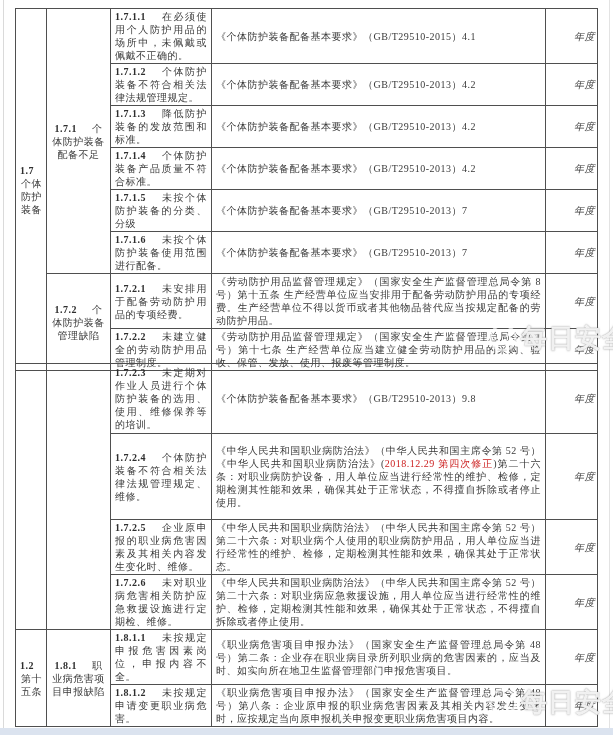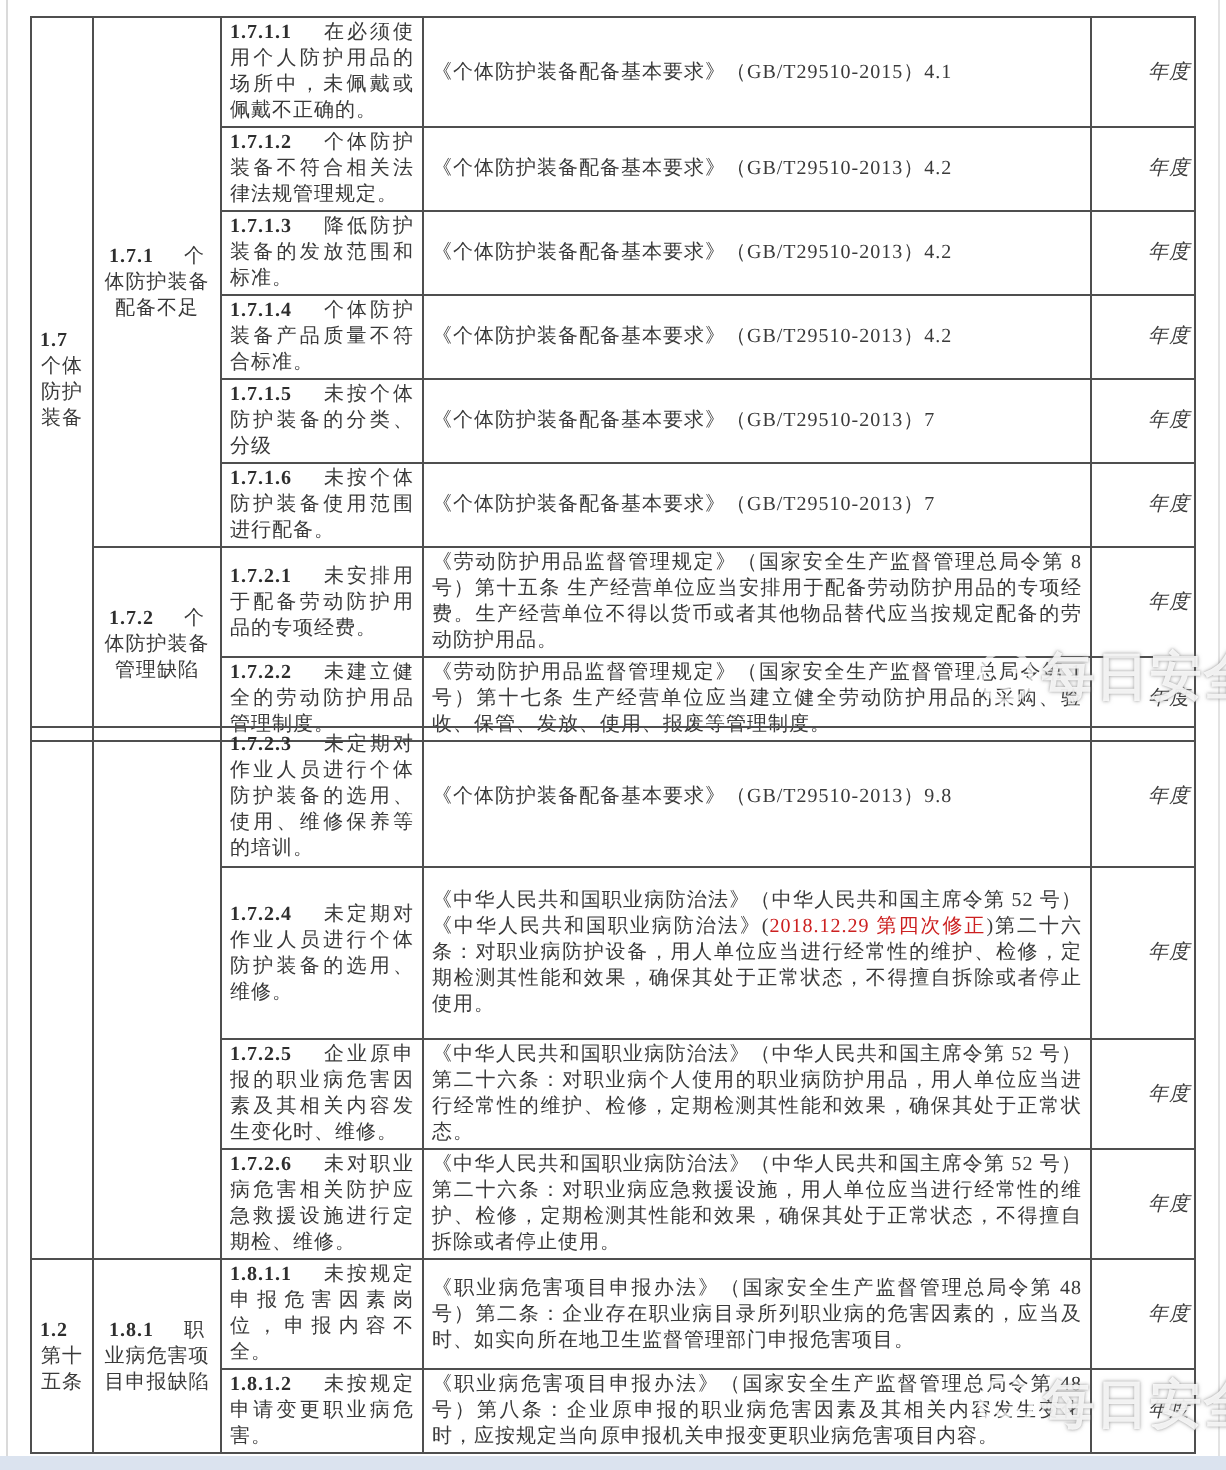--- a/index.html
+++ b/index.html
@@ -36,21 +36,21 @@
   td {
     border: 1px solid #4f4f4f;
     font-size: 10px;
     line-height: 13px;
     letter-spacing: 0.5px;
     color: #3a3a3a;
     vertical-align: middle;
     padding: 1px 4px;
     overflow: hidden;
   }
-  td.cat { text-align: center; padding: 1px 4px; }
+  td.cat { text-align: right; padding: 1px 4px; }
   td.grp { text-align: center; padding: 1px 4px; }
   td.item { text-align: justify; }
   td.basis { text-align: justify; }
   td.freq { text-align: right; padding: 1px 2px; font-style: italic; }
   b.code { margin-right: 15px; font-weight: bold; color: #2e2e2e; }
   .red { color: #cc2020; margin-top: 45px; }
   .wm {
     position: absolute;
     left: 488px;
     width: 125px;
@@ -143,21 +143,21 @@
     </colgroup>
     <tbody>
         <tr style="height:70px">
       <td class="cat" rowspan="4"></td>
       <td class="grp" rowspan="4"></td>
       <td class="item"><b class="code">1.7.2.3</b><span>未定期对作业人员进行个体防护装备的选用、使用、维修保养等的培训。</span></td>
       <td class="basis"><span>《个体防护装备配备基本要求》（GB/T29510-2013）9.8</span></td>
       <td class="freq">年度</td>
     </tr>
     <tr style="height:86px">
-      <td class="item"><b class="code">1.7.2.4</b><span>未定期对作业人员进行个体防护装备的选用、维修。</span></td>
+      <td class="item"><b class="code">1.7.2.4</b><span>个体防护装备不符合相关法律法规管理规定、维修。</span></td>
       <td class="basis"><span>《中华人民共和国职业病防治法》（中华人民共和国主席令第 52 号）《中华人民共和国职业病防治法》(</span><span class="red">2018.12.29 第四次修正</span><span>)第二十六条：对职业病防护设备，用人单位应当进行经常性的维护、检修，定期检测其性能和效果，确保其处于正常状态，不得擅自拆除或者停止使用。</span></td>
       <td class="freq">年度</td>
     </tr>
     <tr style="height:54px">
       <td class="item"><b class="code">1.7.2.5</b><span>企业原申报的职业病危害因素及其相关内容发生变化时、维修。</span></td>
       <td class="basis"><span>《中华人民共和国职业病防治法》（中华人民共和国主席令第 52 号）第二十六条：对职业病个人使用的职业病防护用品，用人单位应当进行经常性的维护、检修，定期检测其性能和效果，确保其处于正常状态。</span></td>
       <td class="freq">年度</td>
     </tr>
     <tr style="height:53px">
       <td class="item"><b class="code">1.7.2.6</b><span>未对职业病危害相关防护应急救援设施进行定期检、维修。</span></td>

